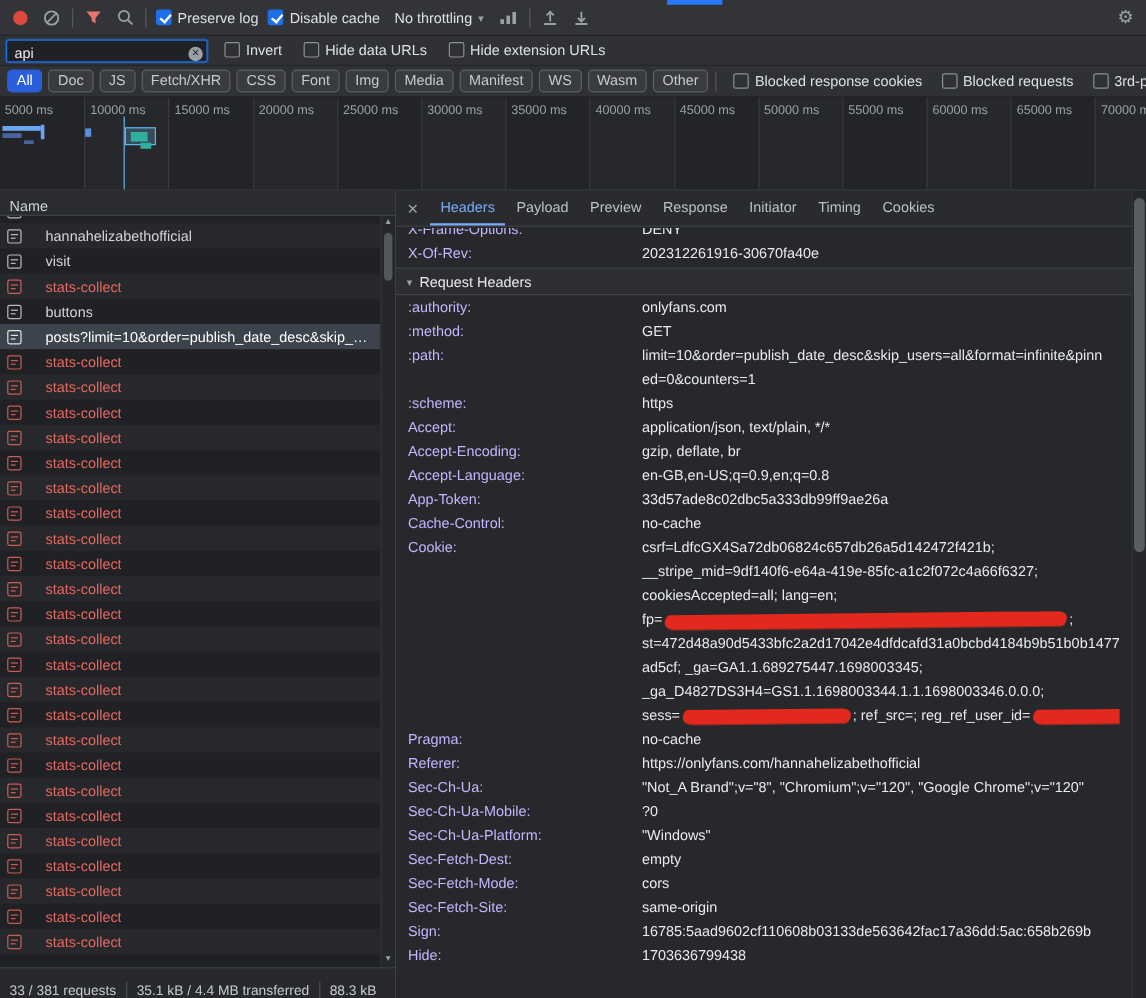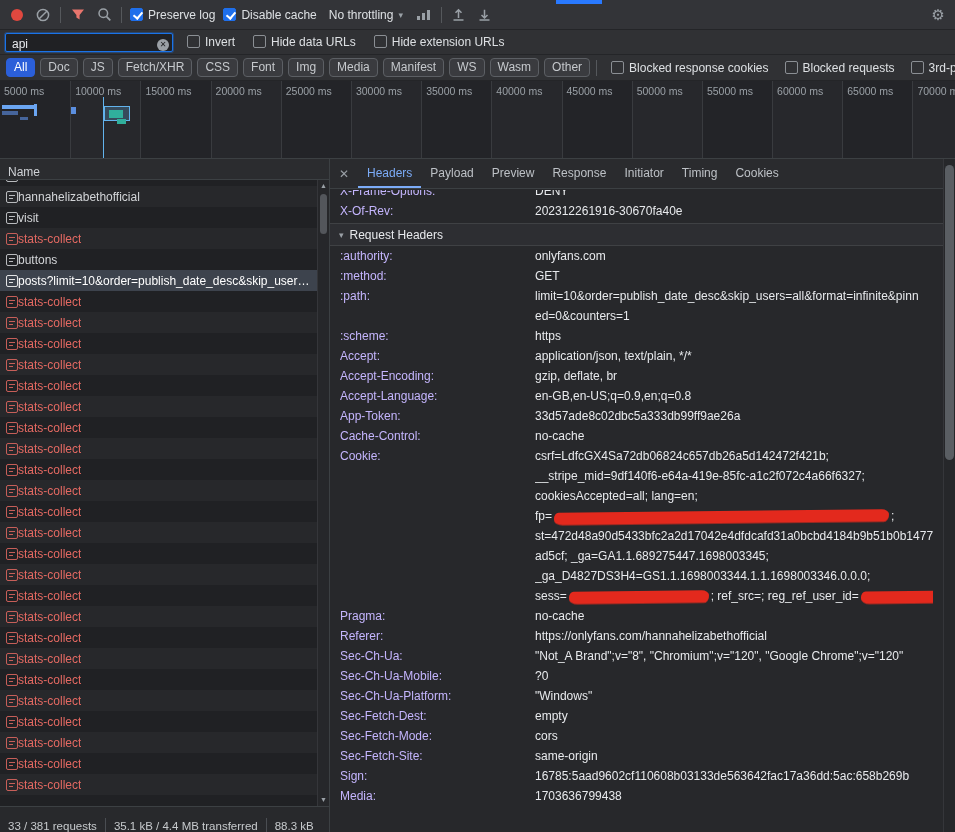--- a/index.html
+++ b/index.html
@@ -44,21 +44,21 @@
   .tl-label{font-size:10.5px;color:#9aa0a6;white-space:nowrap}
   .tl-bars{position:absolute;inset:0}
   .tl-bar{position:absolute}
   .tl-selline{position:absolute;top:16px;bottom:0;width:1px;background:#62b3ed}
 
   
   .main{flex:1;display:flex;min-height:0}
   .left{width:330px;flex:none;position:relative;border-right:1px solid #3c4043;background:#202124}
   .name-header{height:21px;background:#2b2c2f;border-bottom:1px solid #3c4043;display:flex;align-items:flex-end;padding:0 8px;color:#cfd2d6}
   .rows{position:absolute;top:21px;left:0;right:12px;bottom:26px;overflow:hidden}
-  .req-row{display:flex;align-items:center;gap:0;height:21px;padding:0 6px;color:#d3d5d8;white-space:nowrap;overflow:hidden}
+  .req-row{display:flex;align-items:center;gap:20px;height:21px;padding:0 6px;color:#d3d5d8;white-space:nowrap;overflow:hidden}
   .req-row:nth-child(2n){background:#27282b}
   .req-row.err{color:#e46962}
   .req-row.sel{background:#3d434d;color:#fff}
   .req-label{overflow:hidden;text-overflow:ellipsis;min-width:0}
   .ficon{flex:none;width:12px;height:12px;border:1px solid currentColor;border-radius:2px;position:relative;opacity:.85}
   .ficon::before{content:"";position:absolute;left:2px;right:2px;top:3px;height:1px;background:currentColor}
   .ficon::after{content:"";position:absolute;left:2px;right:4px;top:6px;height:1px;background:currentColor}
 
   .left-scroll{position:absolute;top:21px;right:0;bottom:26px;width:12px;background:#26272a;border-left:1px solid #35363a}
   .scroll-arrow{height:12px;text-align:center;font-size:7px;color:#9aa0a6;line-height:12px}
@@ -491,21 +491,21 @@
             </div>
             <div class="hdr-row">
               <div class="hdr-name">Sec-Fetch-Site:</div>
               <div class="hdr-value">same-origin</div>
             </div>
             <div class="hdr-row">
               <div class="hdr-name">Sign:</div>
               <div class="hdr-value">16785:5aad9602cf110608b03133de563642fac17a36dd:5ac:658b269b</div>
             </div>
             <div class="hdr-row">
-              <div class="hdr-name">Media:</div>
+              <div class="hdr-name">Hide:</div>
               <div class="hdr-value">1703636799438</div>
             </div>
           </div>
       </div>
       <div class="right-scroll">
         <div class="right-thumb"></div>
       </div>
     </div>
 
   </div>

